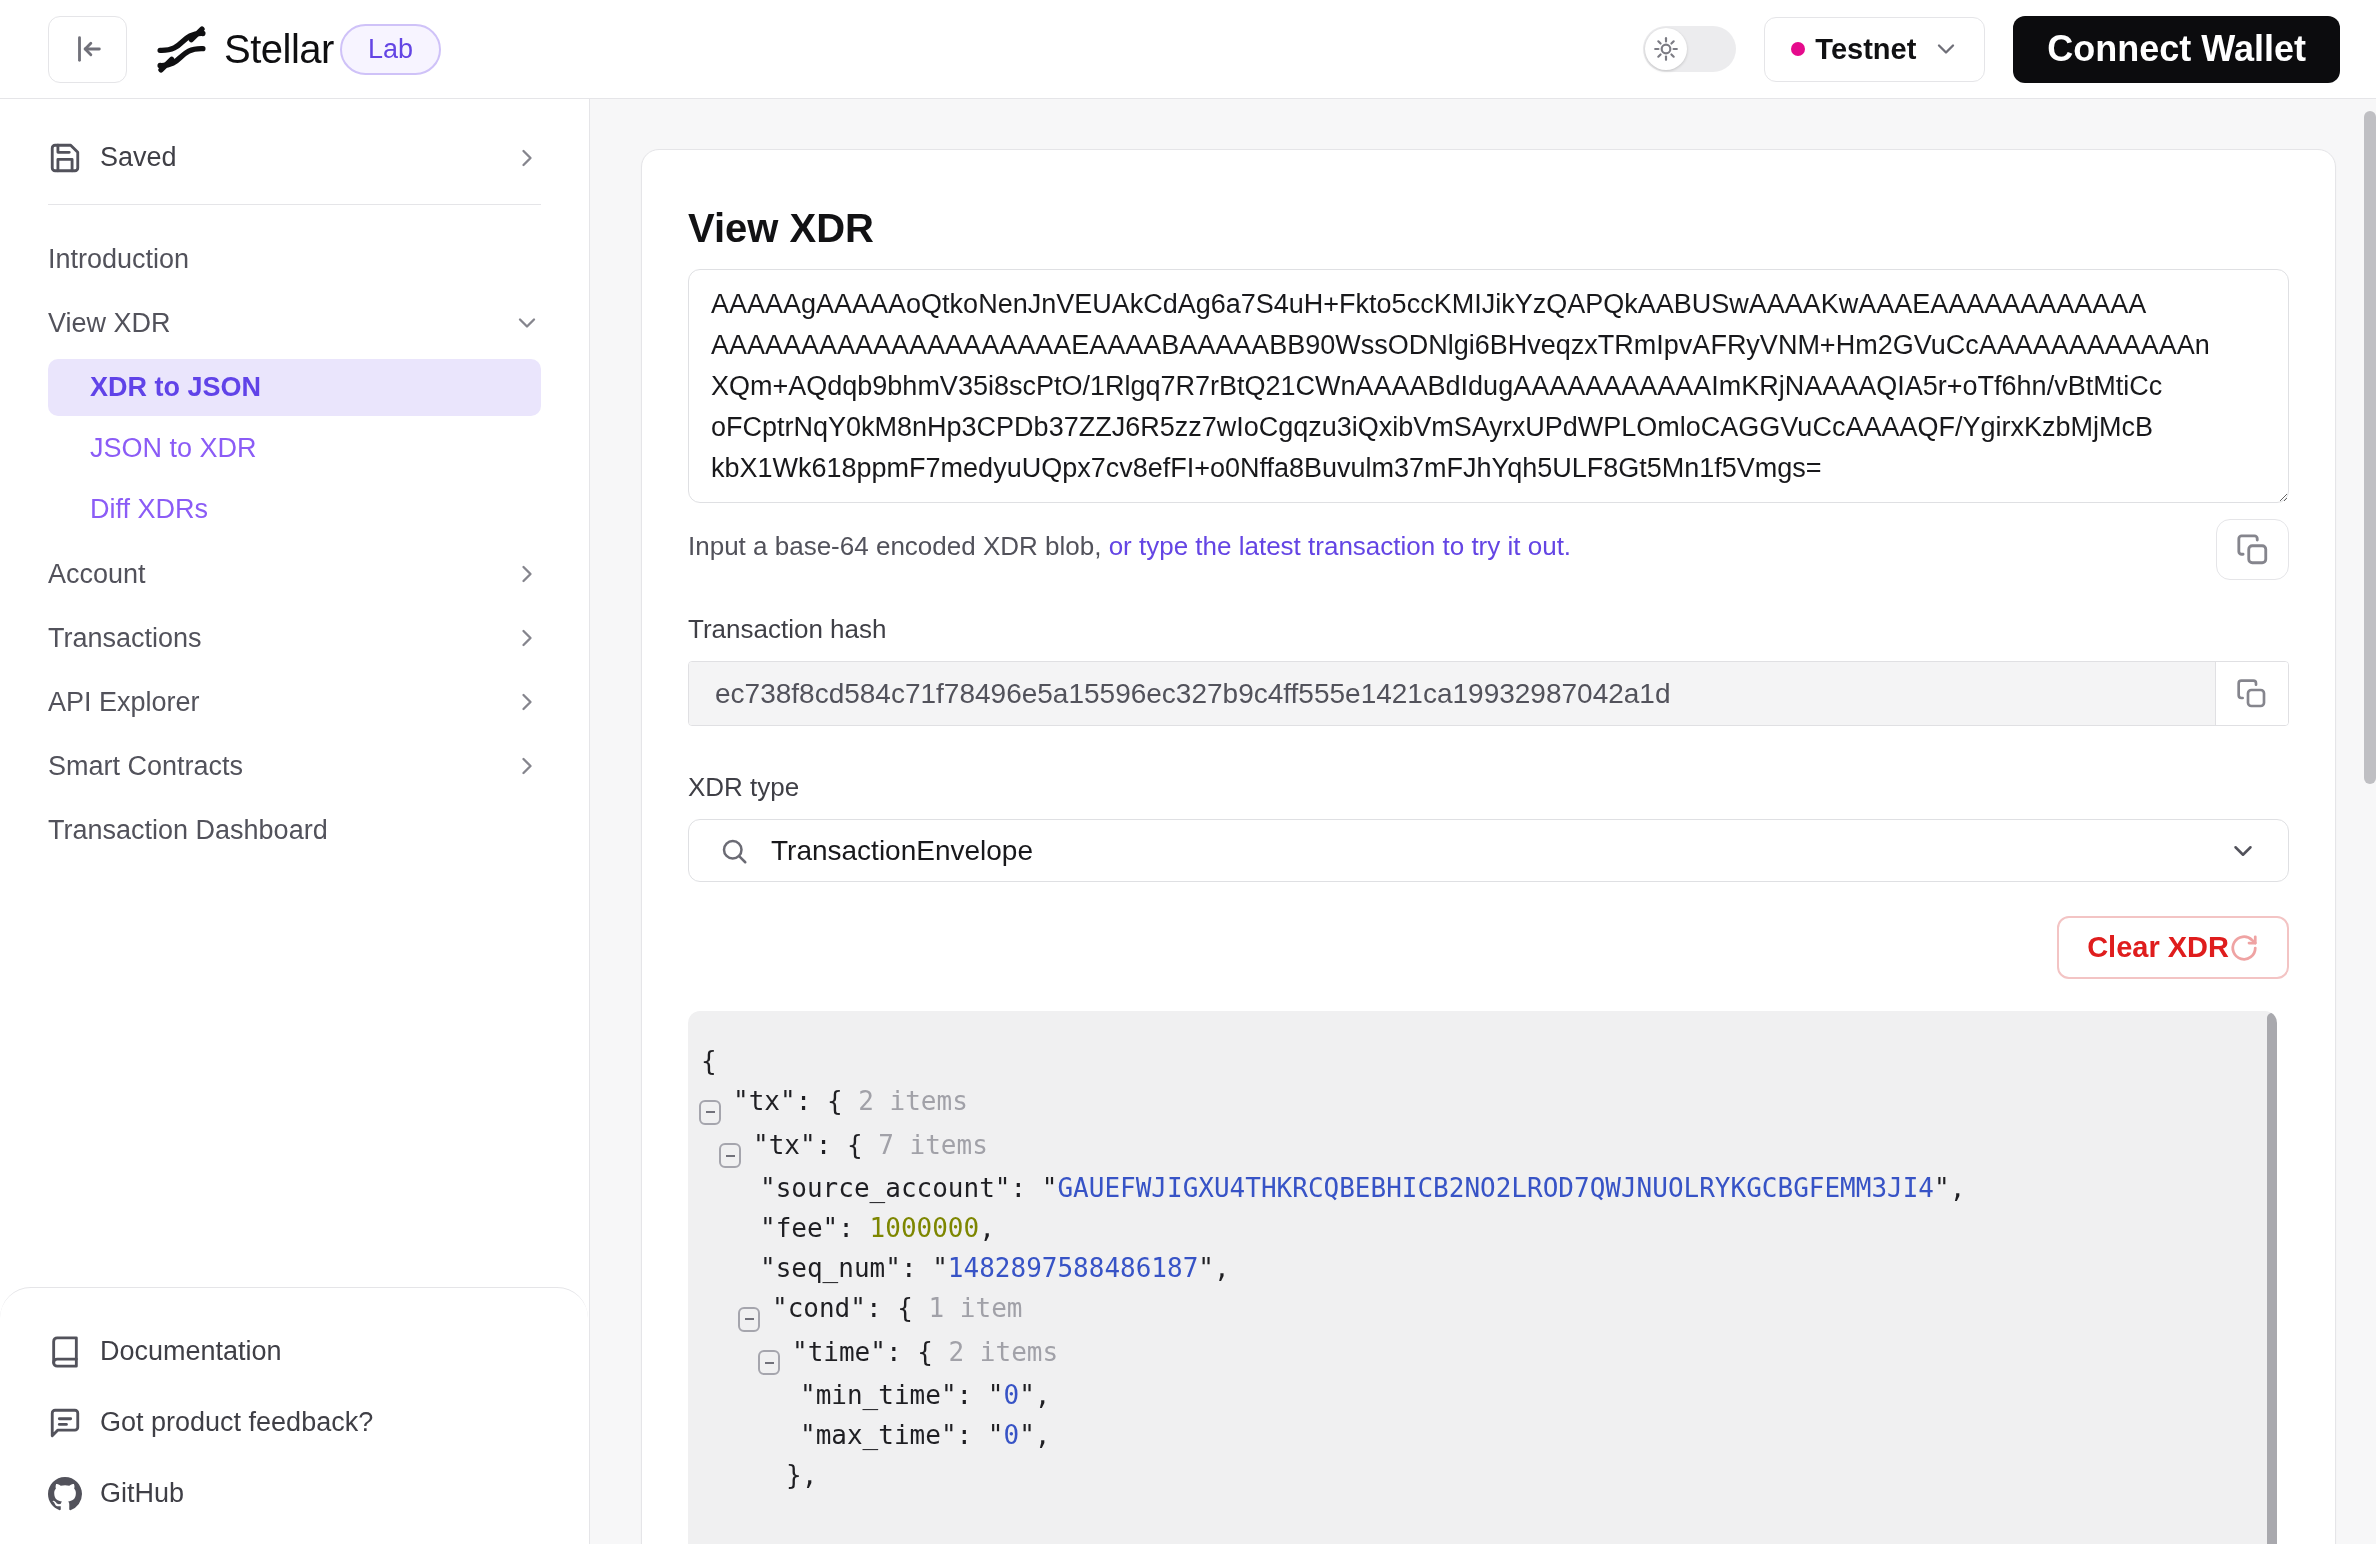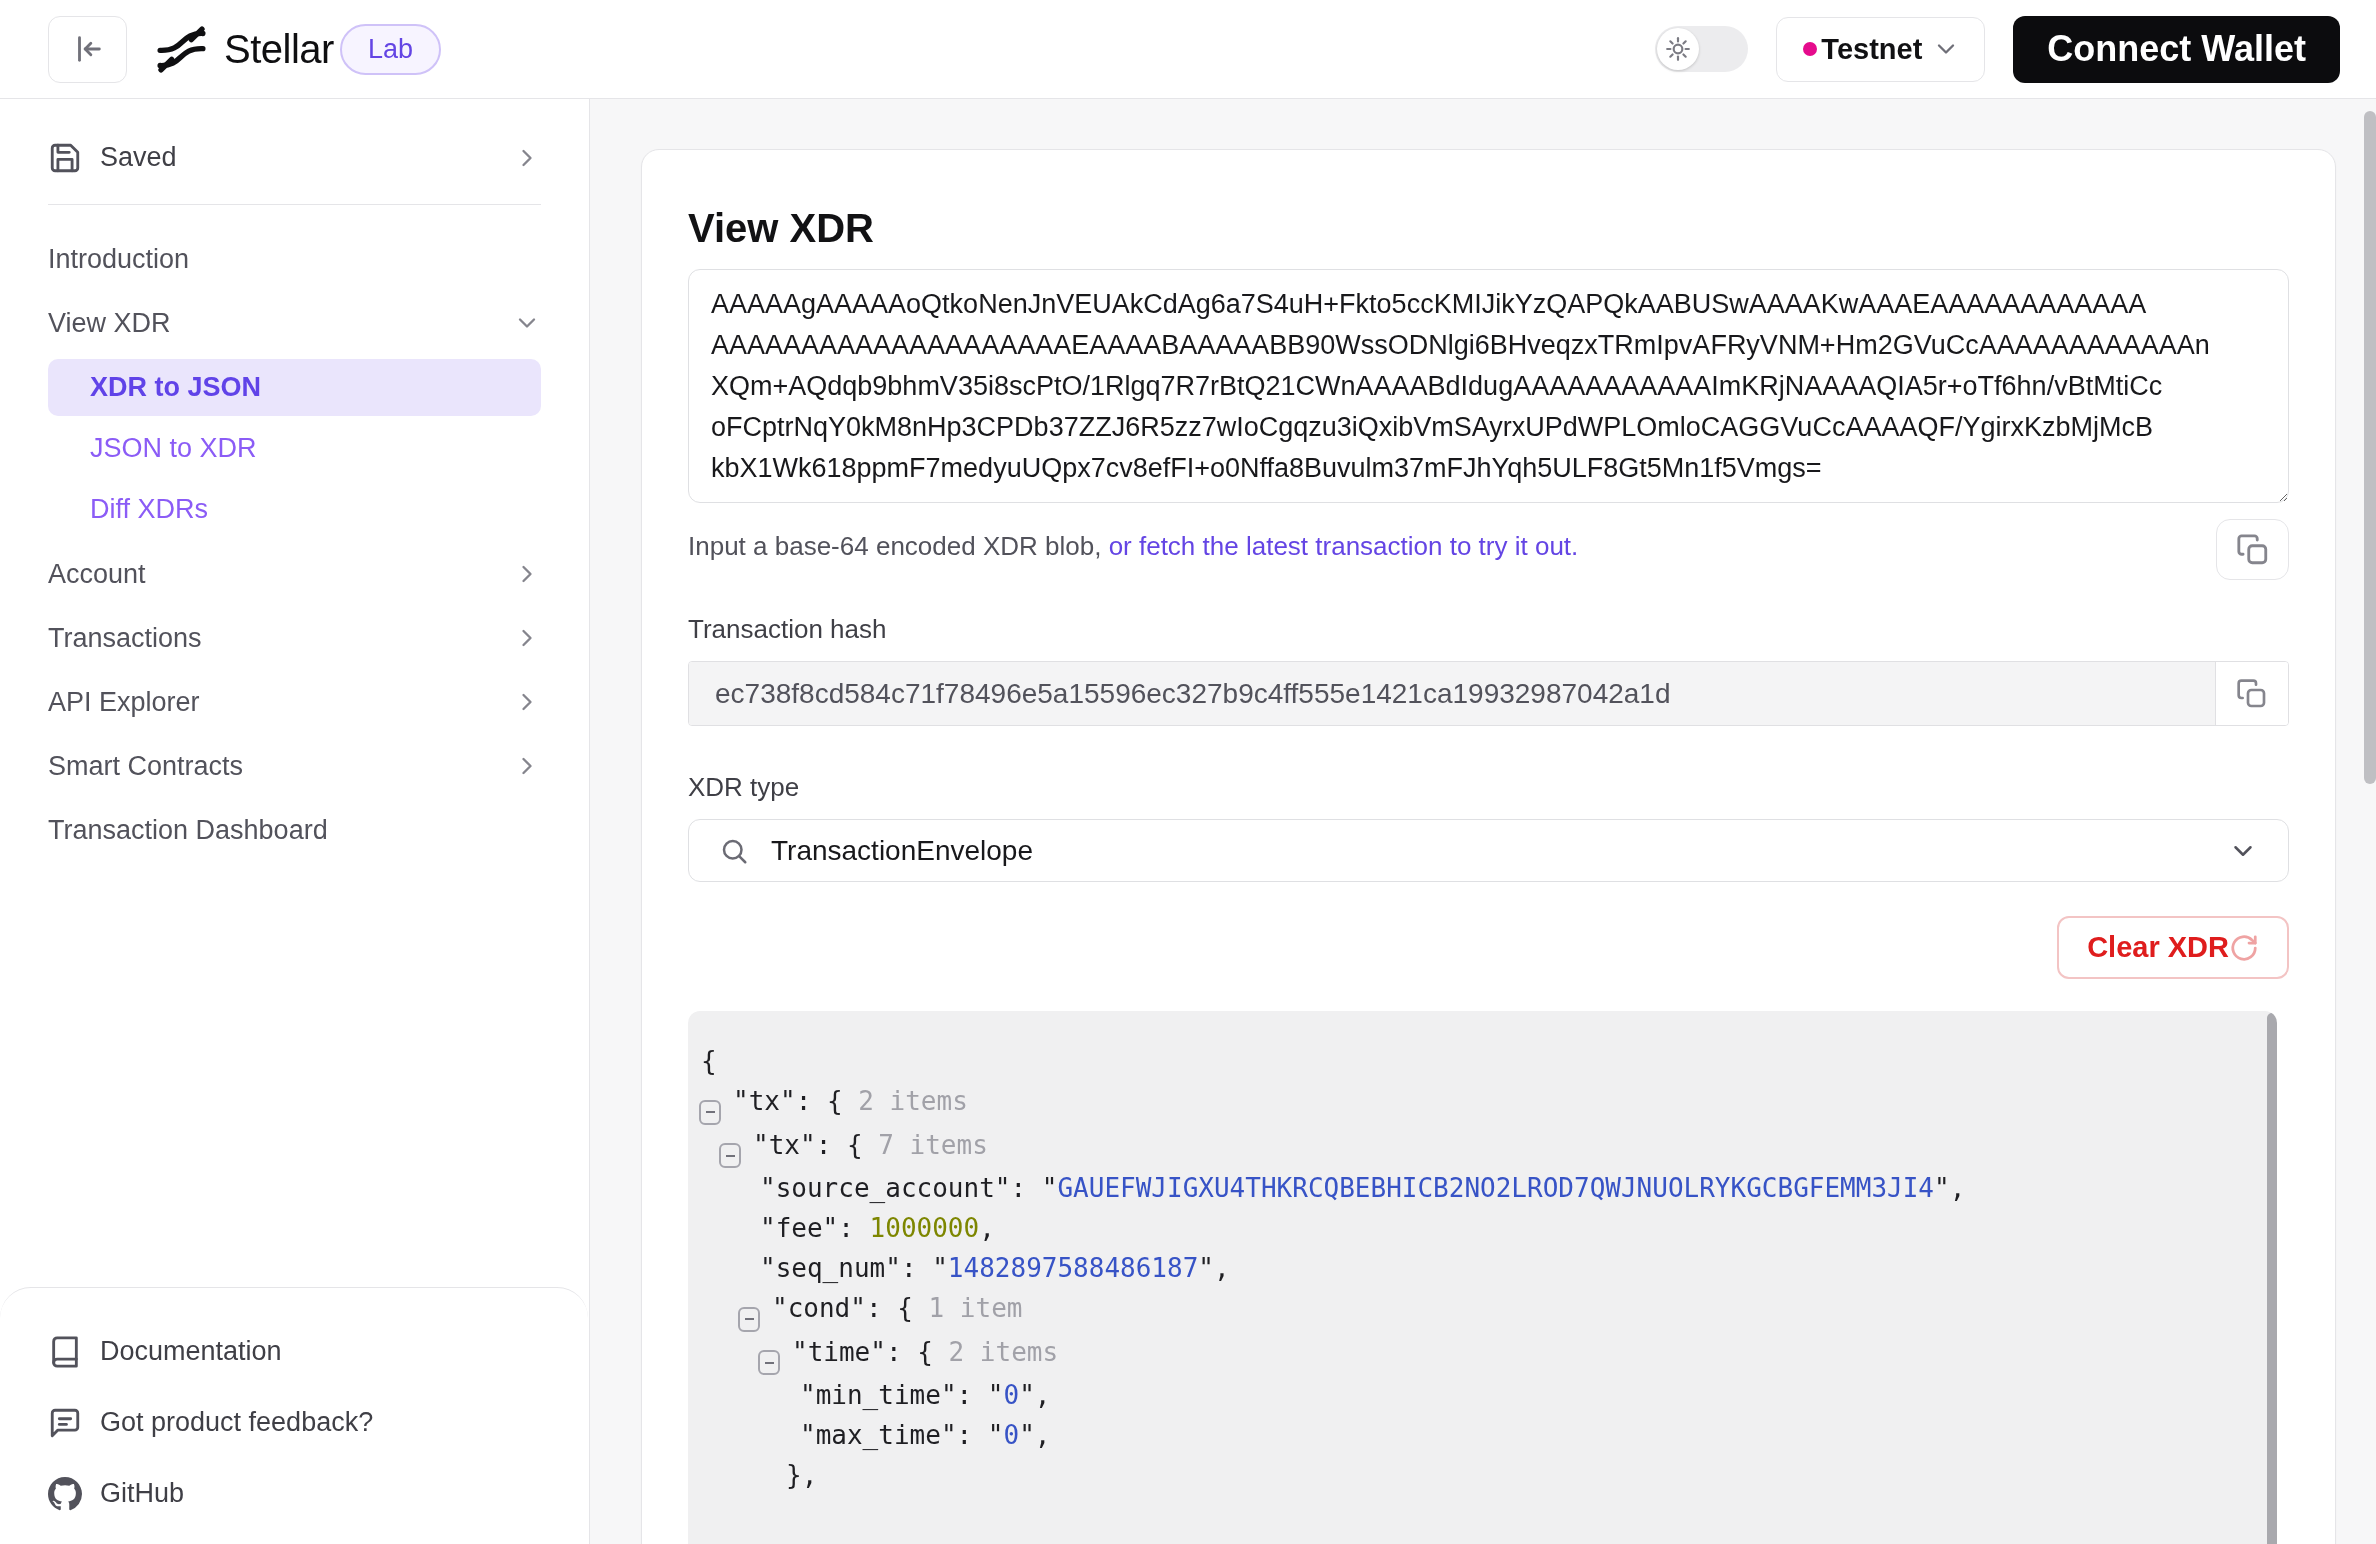--- a/index.html
+++ b/index.html
@@ -32,21 +32,21 @@
   .theme-toggle {
     width:93px; height:46px; border-radius:23px; background:#ececee; position:relative; cursor:pointer;
   }
   .theme-knob {
     position:absolute; left:2px; top:2px; width:42px; height:42px; border-radius:50%;
     background:#ffffff; box-shadow:0 1px 3px rgba(0,0,0,.18);
     display:flex; align-items:center; justify-content:center; color:#7b7b83;
   }
   .network-btn {
     height:65px; border:1px solid #e5e5e8; border-radius:12px; background:#fff;
-    display:flex; align-items:center; gap:4px; padding:0 24px 0 26px; cursor:pointer;
+    display:flex; align-items:center; gap:10px; padding:0 24px 0 26px; cursor:pointer;
   }
   .network-dot { width:14px; height:14px; border-radius:50%; }
   .network-label { font-size:29px; font-weight:700; color:#111113; }
   .network-btn .chev { color:#6f6f78; margin-left:6px; }
   .connect-btn {
     height:67px; padding:0 34px; border-radius:12px; background:#0c0c0e; border:none;
     color:#ffffff; font-size:36px; font-weight:700; font-family:inherit; cursor:pointer;
   }
 
   
@@ -322,21 +322,21 @@
     <div class="page-title">View XDR</div>
 
     <textarea class="xdr-textarea" spellcheck="false" style="">AAAAAgAAAAAoQtkoNenJnVEUAkCdAg6a7S4uH+Fkto5ccKMIJikYzQAPQkAABUSwAAAAKwAAAEAAAAAAAAAAAA
 AAAAAAAAAAAAAAAAAAAAEAAAABAAAAABB90WssODNlgi6BHveqzxTRmIpvAFRyVNM+Hm2GVuCcAAAAAAAAAAAAn
 XQm+AQdqb9bhmV35i8scPtO/1Rlgq7R7rBtQ21CWnAAAABdIdugAAAAAAAAAAAImKRjNAAAAQIA5r+oTf6hn/vBtMtiCc
 oFCptrNqY0kM8nHp3CPDb37ZZJ6R5zz7wIoCgqzu3iQxibVmSAyrxUPdWPLOmloCAGGVuCcAAAAQF/YgirxKzbMjMcB
 kbX1Wk618ppmF7medyuUQpx7cv8efFI+o0Nffa8Buvulm37mFJhYqh5ULF8Gt5Mn1f5Vmgs=</textarea>
 
     <div class="helper-row">
       <div class="helper-text">
-        <span>Input a base-64 encoded XDR blob, </span><span class="helper-link">or fetch the latest transaction to try it out.</span>
+        <span>Input a base-64 encoded XDR blob, </span><span class="helper-link">or type the latest transaction to try it out.</span>
       </div>
       <div class="copy-btn">
         <span>
           <svg width="34" height="34" viewBox="0 0 24 24" fill="none" stroke="currentColor" stroke-width="2" stroke-linecap="round" stroke-linejoin="round">
             <rect x="9" y="9" width="12" height="12" rx="2.5"></rect>
             <path d="M5 15H4a2 2 0 0 1-2-2V4a2 2 0 0 1 2-2h9a2 2 0 0 1 2 2v1"></path>
           </svg>
         </span>
       </div>
     </div>

